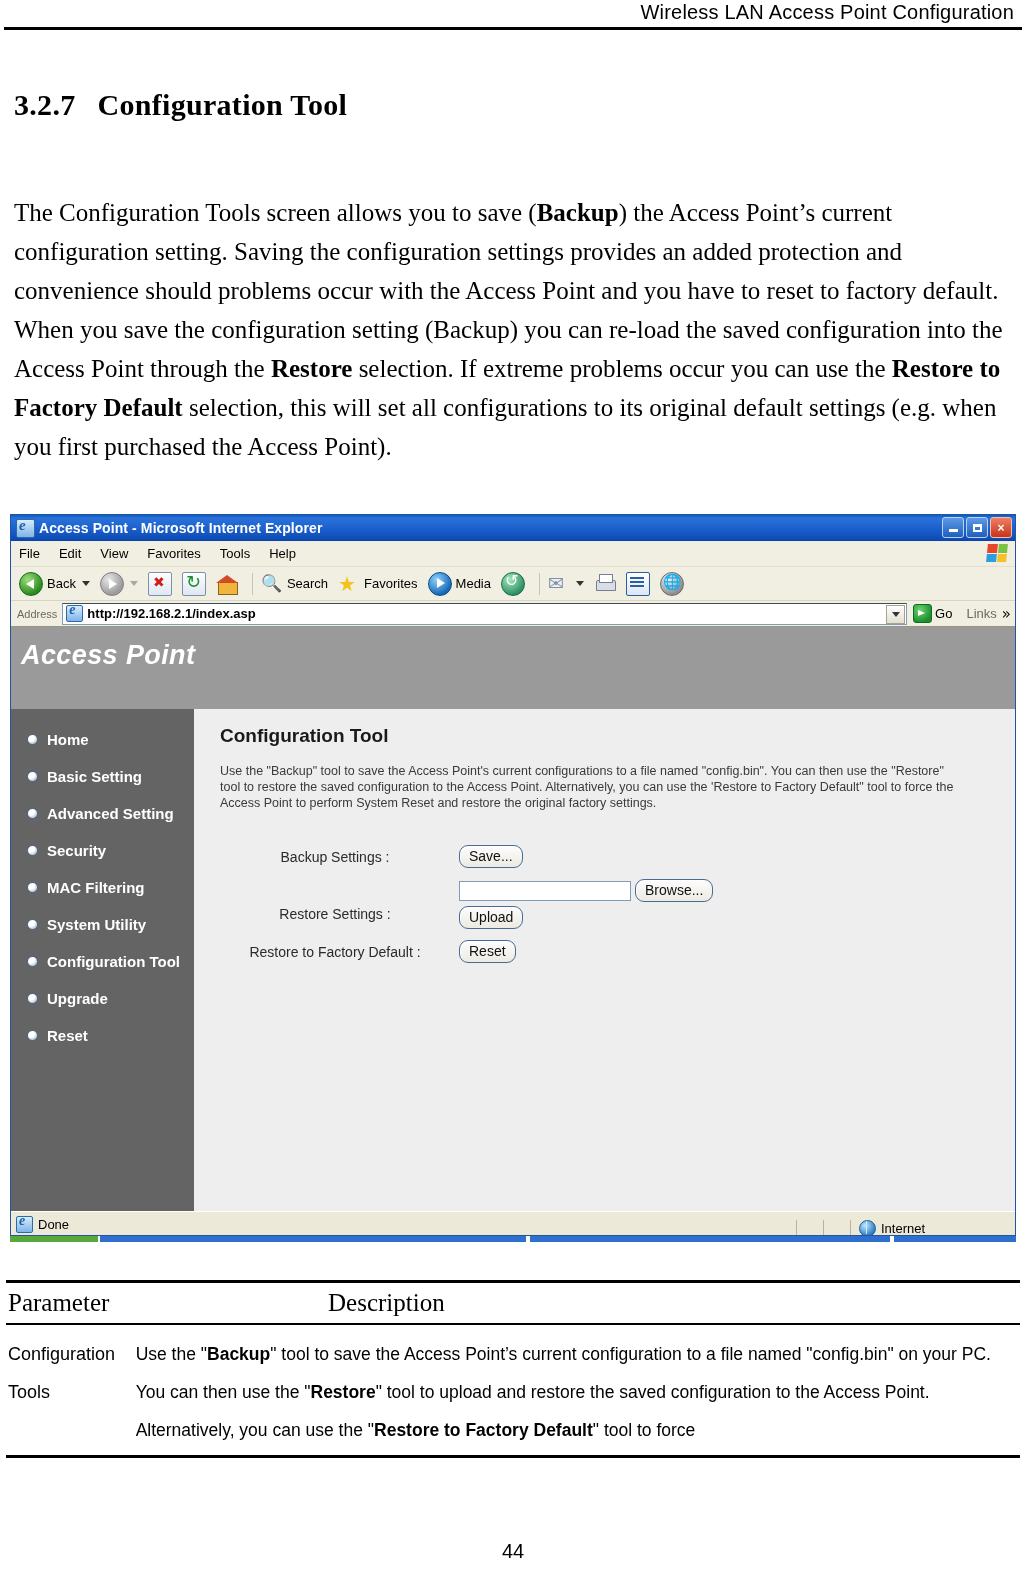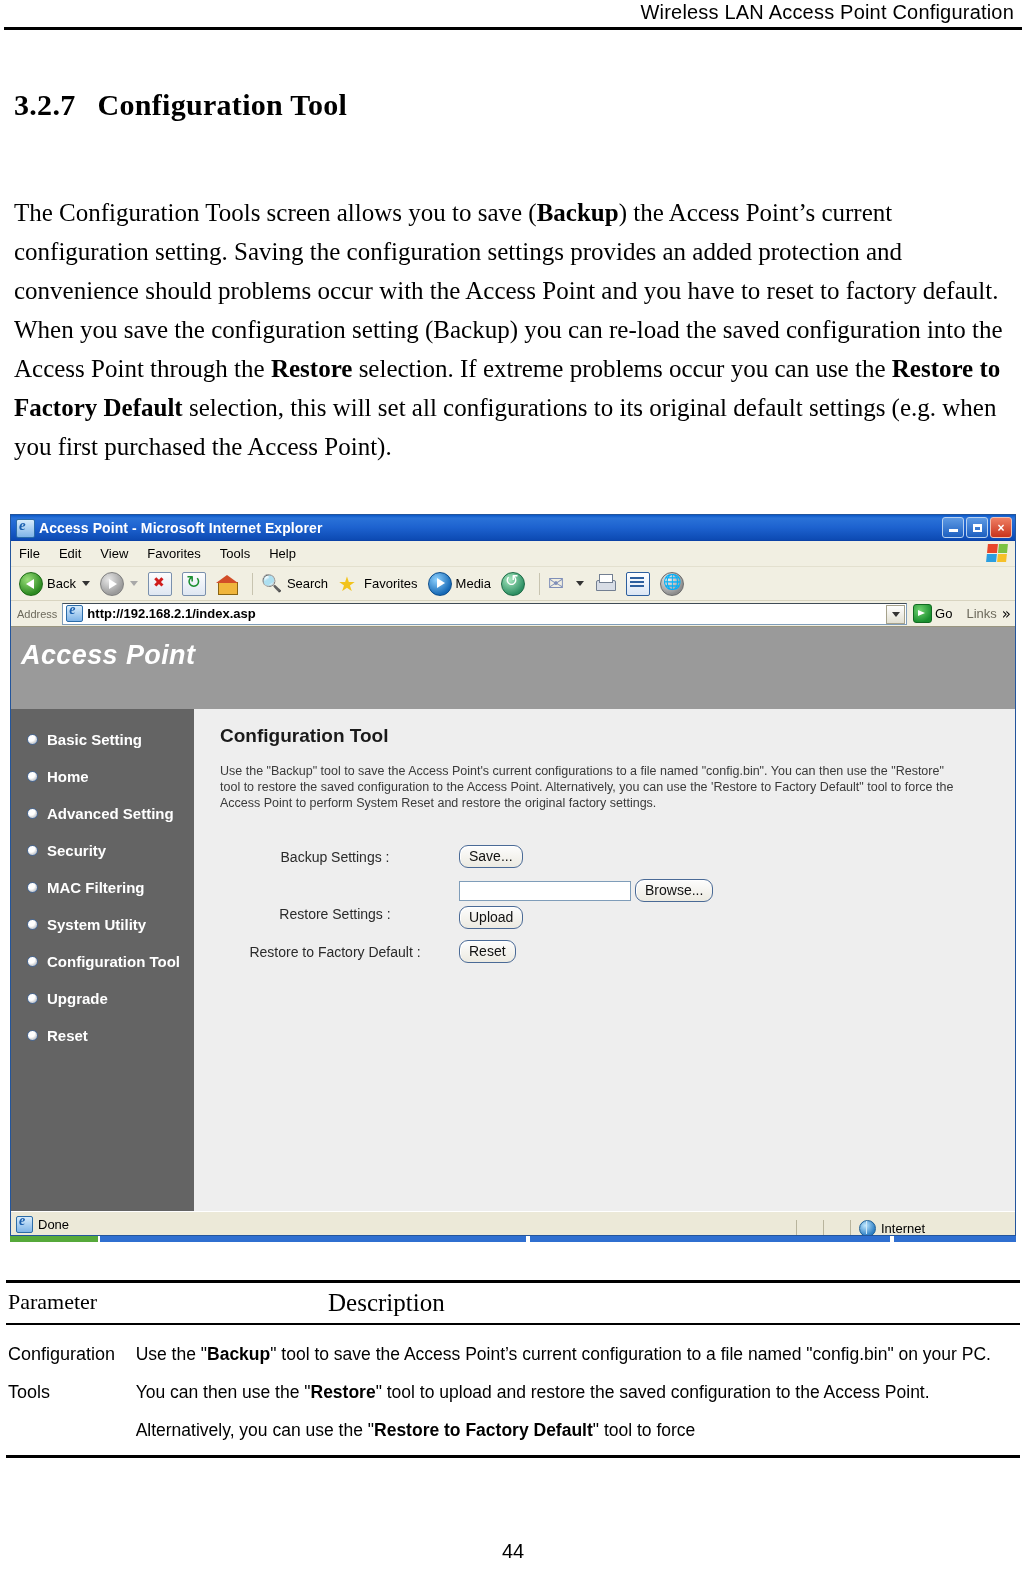--- a/index.html
+++ b/index.html
@@ -336,21 +336,21 @@
 
   
   .ptable {
     position: absolute; left: 6px; top: 1280px; width: 1014px;
     font-family: "Liberation Serif", serif;
   }
   .rule-top { height: 3px; background: #000; }
   .rule-mid { height: 2px; background: #000; }
   .rule-bot { height: 3px; background: #000; }
   .thead { display: flex; padding: 6px 0 6px 2px; }
-  .th-param { width: 320px; font-size: 22px; }
+  .th-param { width: 320px; font-size: 25px; }
   .th-desc { font-size: 25px; }
   .trow { display: flex; padding: 10px 0 6px 2px; }
   .td-param {
     width: 320px; font-family: "Liberation Sans", sans-serif;
     font-size: 18px; line-height: 38px;
   }
   .td-desc {
     flex: 1 1 auto; font-family: "Liberation Sans", sans-serif;
     font-size: 17.5px; line-height: 38px;
   }
@@ -482,25 +482,25 @@
 
     <div class="ap-banner">
       <div class="ap-banner-title">Access Point</div>
     </div>
 
     <div class="body-split">
 
       <div class="sidebar">
         <div class="nav-item">
           <span class="bullet"></span>
+          <span>Home</span>
+        </div>
+        <div class="nav-item">
+          <span class="bullet"></span>
           <span>Basic Setting</span>
-        </div>
-        <div class="nav-item">
-          <span class="bullet"></span>
-          <span>Home</span>
         </div>
         <div class="nav-item">
           <span class="bullet"></span>
           <span>Advanced Setting</span>
         </div>
         <div class="nav-item">
           <span class="bullet"></span>
           <span>Security</span>
         </div>
         <div class="nav-item">

